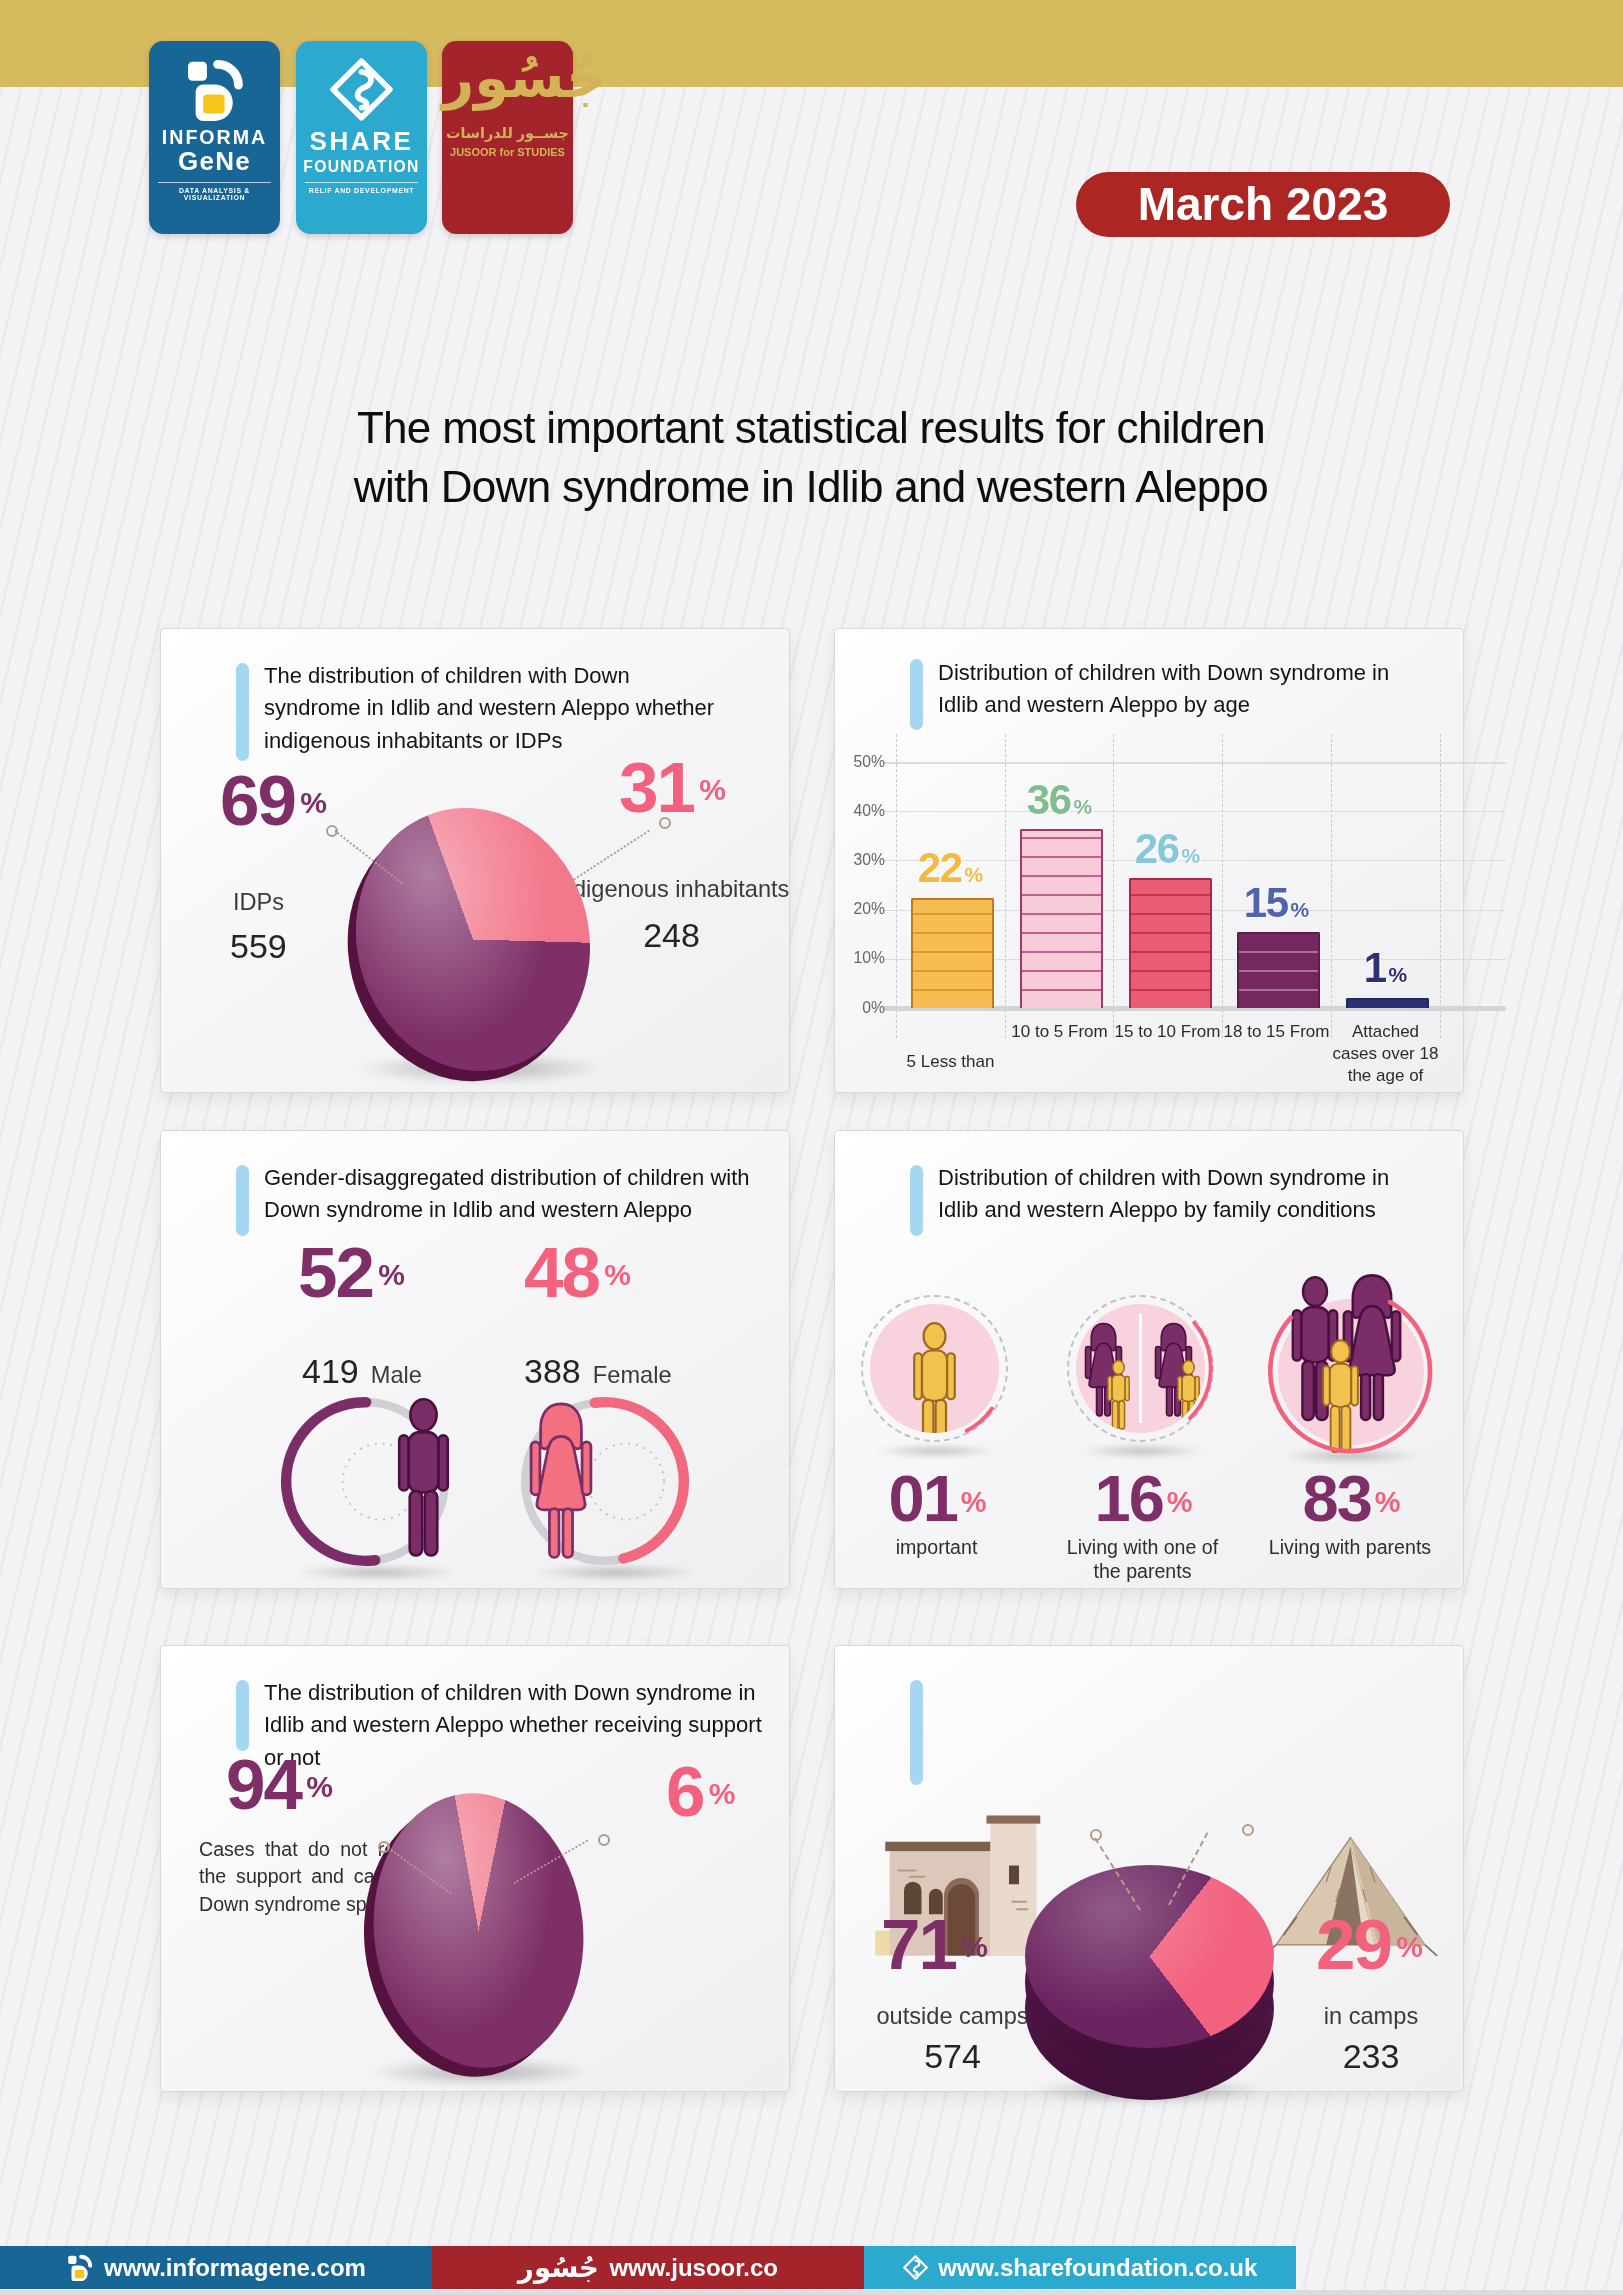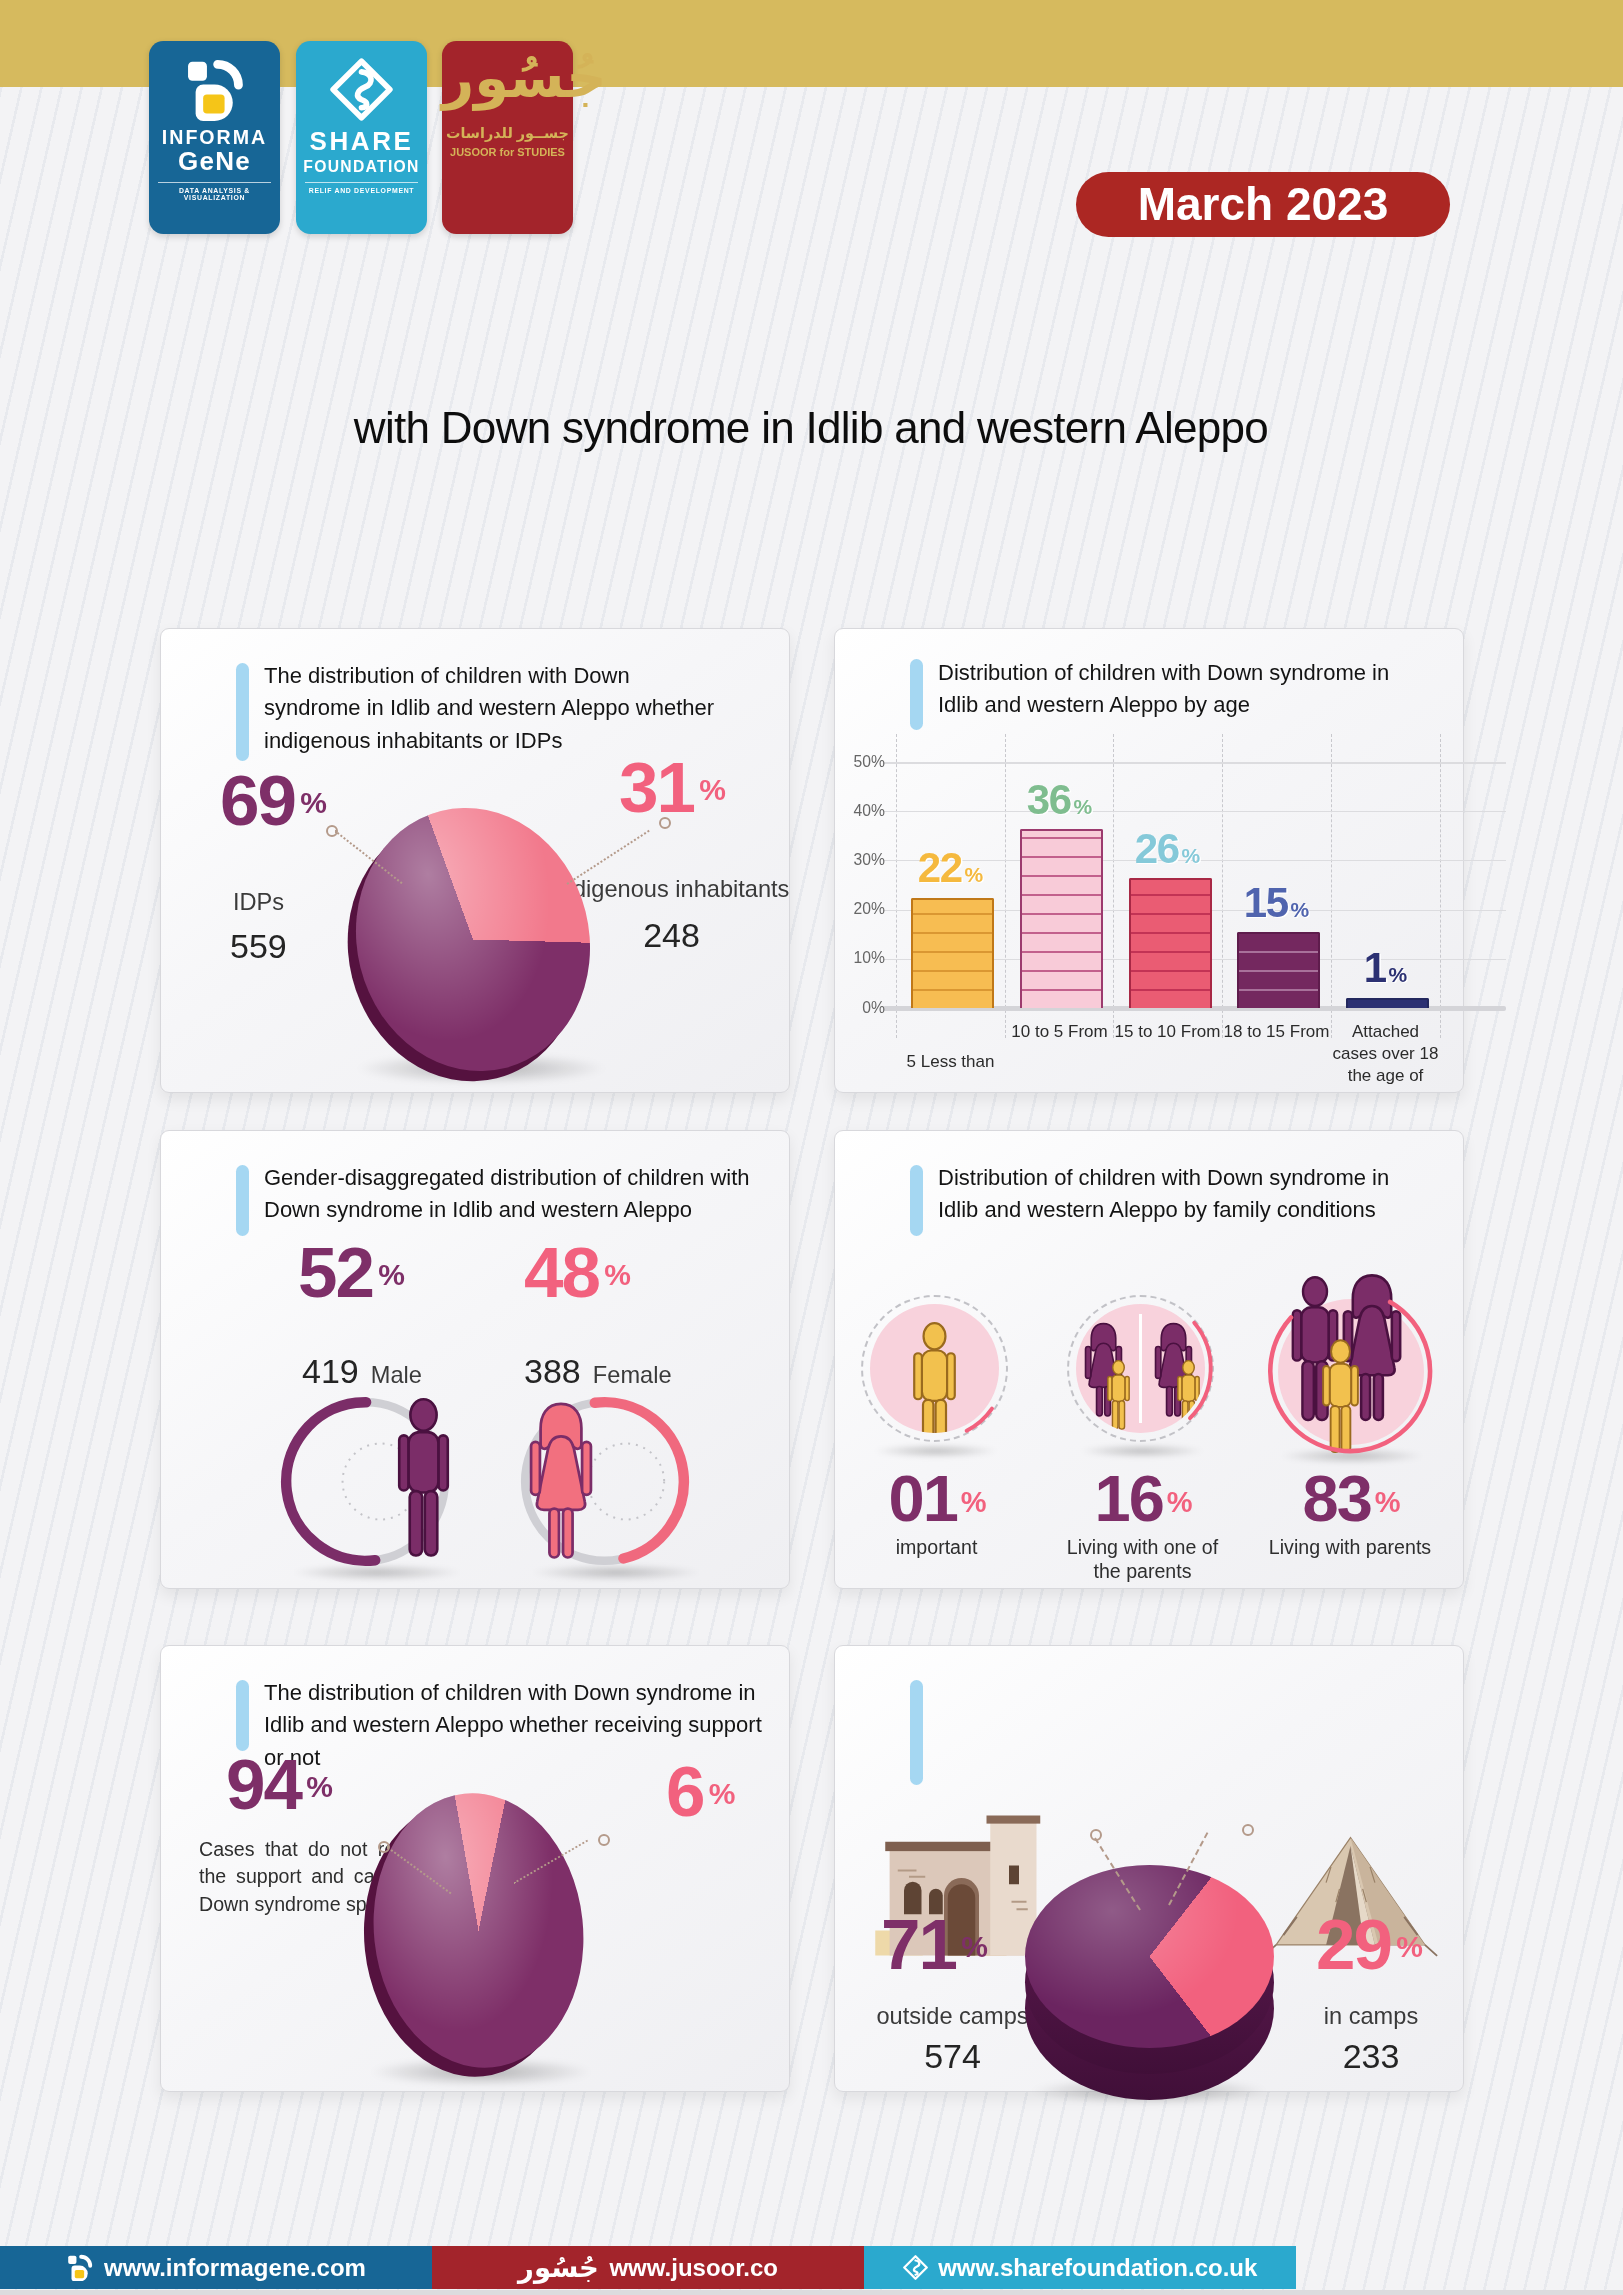--- a/index.html
+++ b/index.html
@@ -22,21 +22,21 @@
   .lg-tag{font-size:6.9px;letter-spacing:0.7px;margin-top:6.5px;border-top:1.3px solid rgba(255,255,255,.7);
           padding-top:3.9px;margin-left:9.2px;margin-right:9.2px;font-weight:bold}
   #logo-jusoor .callig{font-size:56px;line-height:1.0;font-weight:bold;margin-top:9.2px}
   #logo-jusoor .ar{font-size:14.4px;margin-top:19px;font-weight:bold}
   #logo-jusoor .lt{font-size:11px;margin-top:5.2px;font-weight:bold}
   #badge{left:1076px;top:172px;width:374px;height:65px;background:#AC2723;border-radius:34px;z-index:2;
          color:#fff;font-size:46px;font-weight:bold;text-align:center;line-height:65px}
   #main-title{left:157px;top:399px;width:1308px;text-align:center;z-index:2;color:#0d0d0d;
               font-size:44px;line-height:1.33;letter-spacing:-0.7px}
   
-  .card{z-index:2;width:628px;border-radius:9px;border:1.3px solid #D8D8DC;
+  .card{z-index:2;width:628px;border-radius:4px;border:1.3px solid #D8D8DC;
         background:linear-gradient(145deg,#ffffff 0%,#f6f6f8 45%,#efeff2 100%);
         box-shadow:0 6.5px 14.4px rgba(0,0,0,.07)}
   .accent{position:absolute;width:13px;border-radius:6.5px;background:#A5D7F2}
   .ctitle{position:absolute;font-size:22px;line-height:1.47;color:#141414}
   .bignum{position:absolute;font-weight:bold;font-size:71px;letter-spacing:-2px;white-space:nowrap}
   .bignum .pct{font-size:30px;letter-spacing:0;margin-left:5.2px;vertical-align:11.8px}
   .purple{color:#7E2F68}.pink{color:#F2617E}
   .slabel{position:absolute;font-size:23.6px;color:#3a3a3a}
   .count{position:absolute;font-size:34px;color:#242424}
   .cap{position:absolute;font-size:19.6px;color:#2e2e2e;line-height:1.4;text-align:justify}
@@ -140,20 +140,21 @@
 
 <div id="logo-jusoor" class="abs logo">
   <div class="callig">جُسُور</div>
   <div class="ar">جســور للدراسات</div>
   <div class="lt">JUSOOR for STUDIES</div>
 </div>
 
 <div id="badge" class="abs">March 2023</div>
 
 <div id="main-title" class="abs">
+  <div>The most important statistical results for children</div>
   <div>with Down syndrome in Idlib and western Aleppo</div>
 </div>
 
 <div class="abs card" style="left:160px;top:628px;height:463px">
   <div class="accent" style="left:75px;top:34px;height:98px"></div>
   <div class="ctitle" style="left:103px;top:31px;width:464px">The distribution of children with Down syndrome in Idlib and western Aleppo whether indigenous inhabitants or IDPs</div>
   <div class="bignum purple" style="left:59px;top:131px">
     <span>69</span><span class="pct">%</span>
   </div>
   <div class="slabel" style="left:72px;top:260px">IDPs</div>

